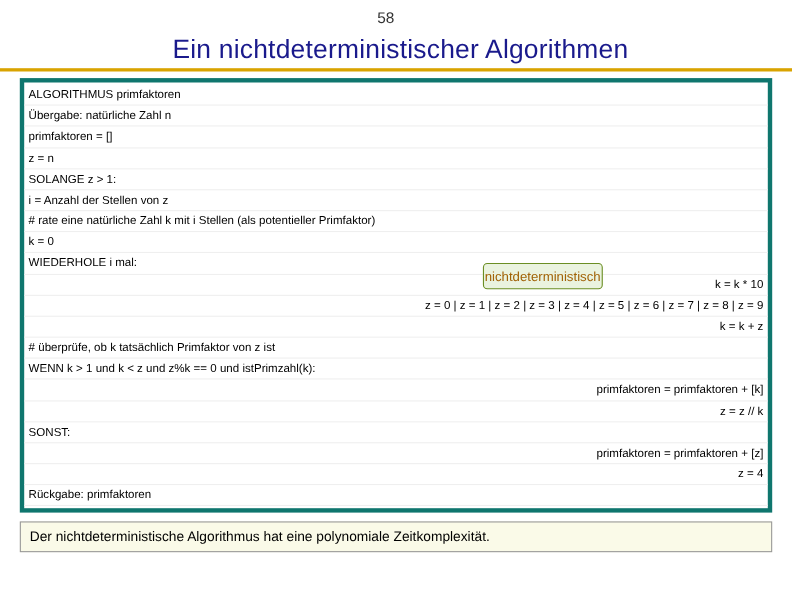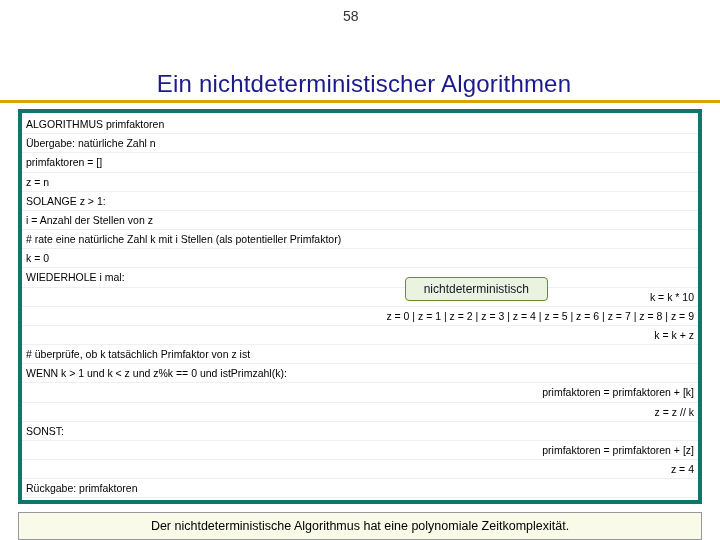--- a/index.html
+++ b/index.html
@@ -29,21 +29,20 @@
     font-size: 14px;
     padding: 8px 4px 4px 14px;
     color: #333;
   }
   .title {
     font-family: Verdana, Arial, sans-serif;
     font-size: 24px;
     color: #1a1a8c;
     padding: 4px 0 2px 8px;
     letter-spacing: 0.2px;
-    margin-top: 38px;
   }
   .algobox {
     margin: 0 18px 8px 18px;
     border: 4px solid #0f766e;
     padding: 2px 0 2px 0;
     position: relative;
   }
   .algobox .row {
     border-bottom: 1px solid #efefef;
     padding: 2px 4px 2px 4px;
@@ -54,31 +53,30 @@
   .i1 { padding-left: 20px; }
   .i2 { padding-left: 36px; }
   .i3 { padding-left: 52px; text-align: right; }
   .callout {
     position: absolute;
     right: 150px;
     top: 164px;
     background: #eaf3df;
     border: 1px solid #6b8e23;
     border-radius: 4px;
-    padding: 4px 18px;
+    padding: 4px 1px;
     font-size: 12px;
-    color: #0f172a;
+    color: #a16207;
   }
   .footbox {
     margin: 0 18px;
     border: 1px solid #999;
     background: #fafae8;
     padding: 6px 8px;
     font-size: 12.5px;
-    text-align: center;
   }
 </style>
 </head>
 <body>
 
 <div class="wrap">
   <div class="header">
     <div class="pagenum">58</div>
     <div class="title">Ein nichtdeterministischer Algorithmen</div>
   </div>

